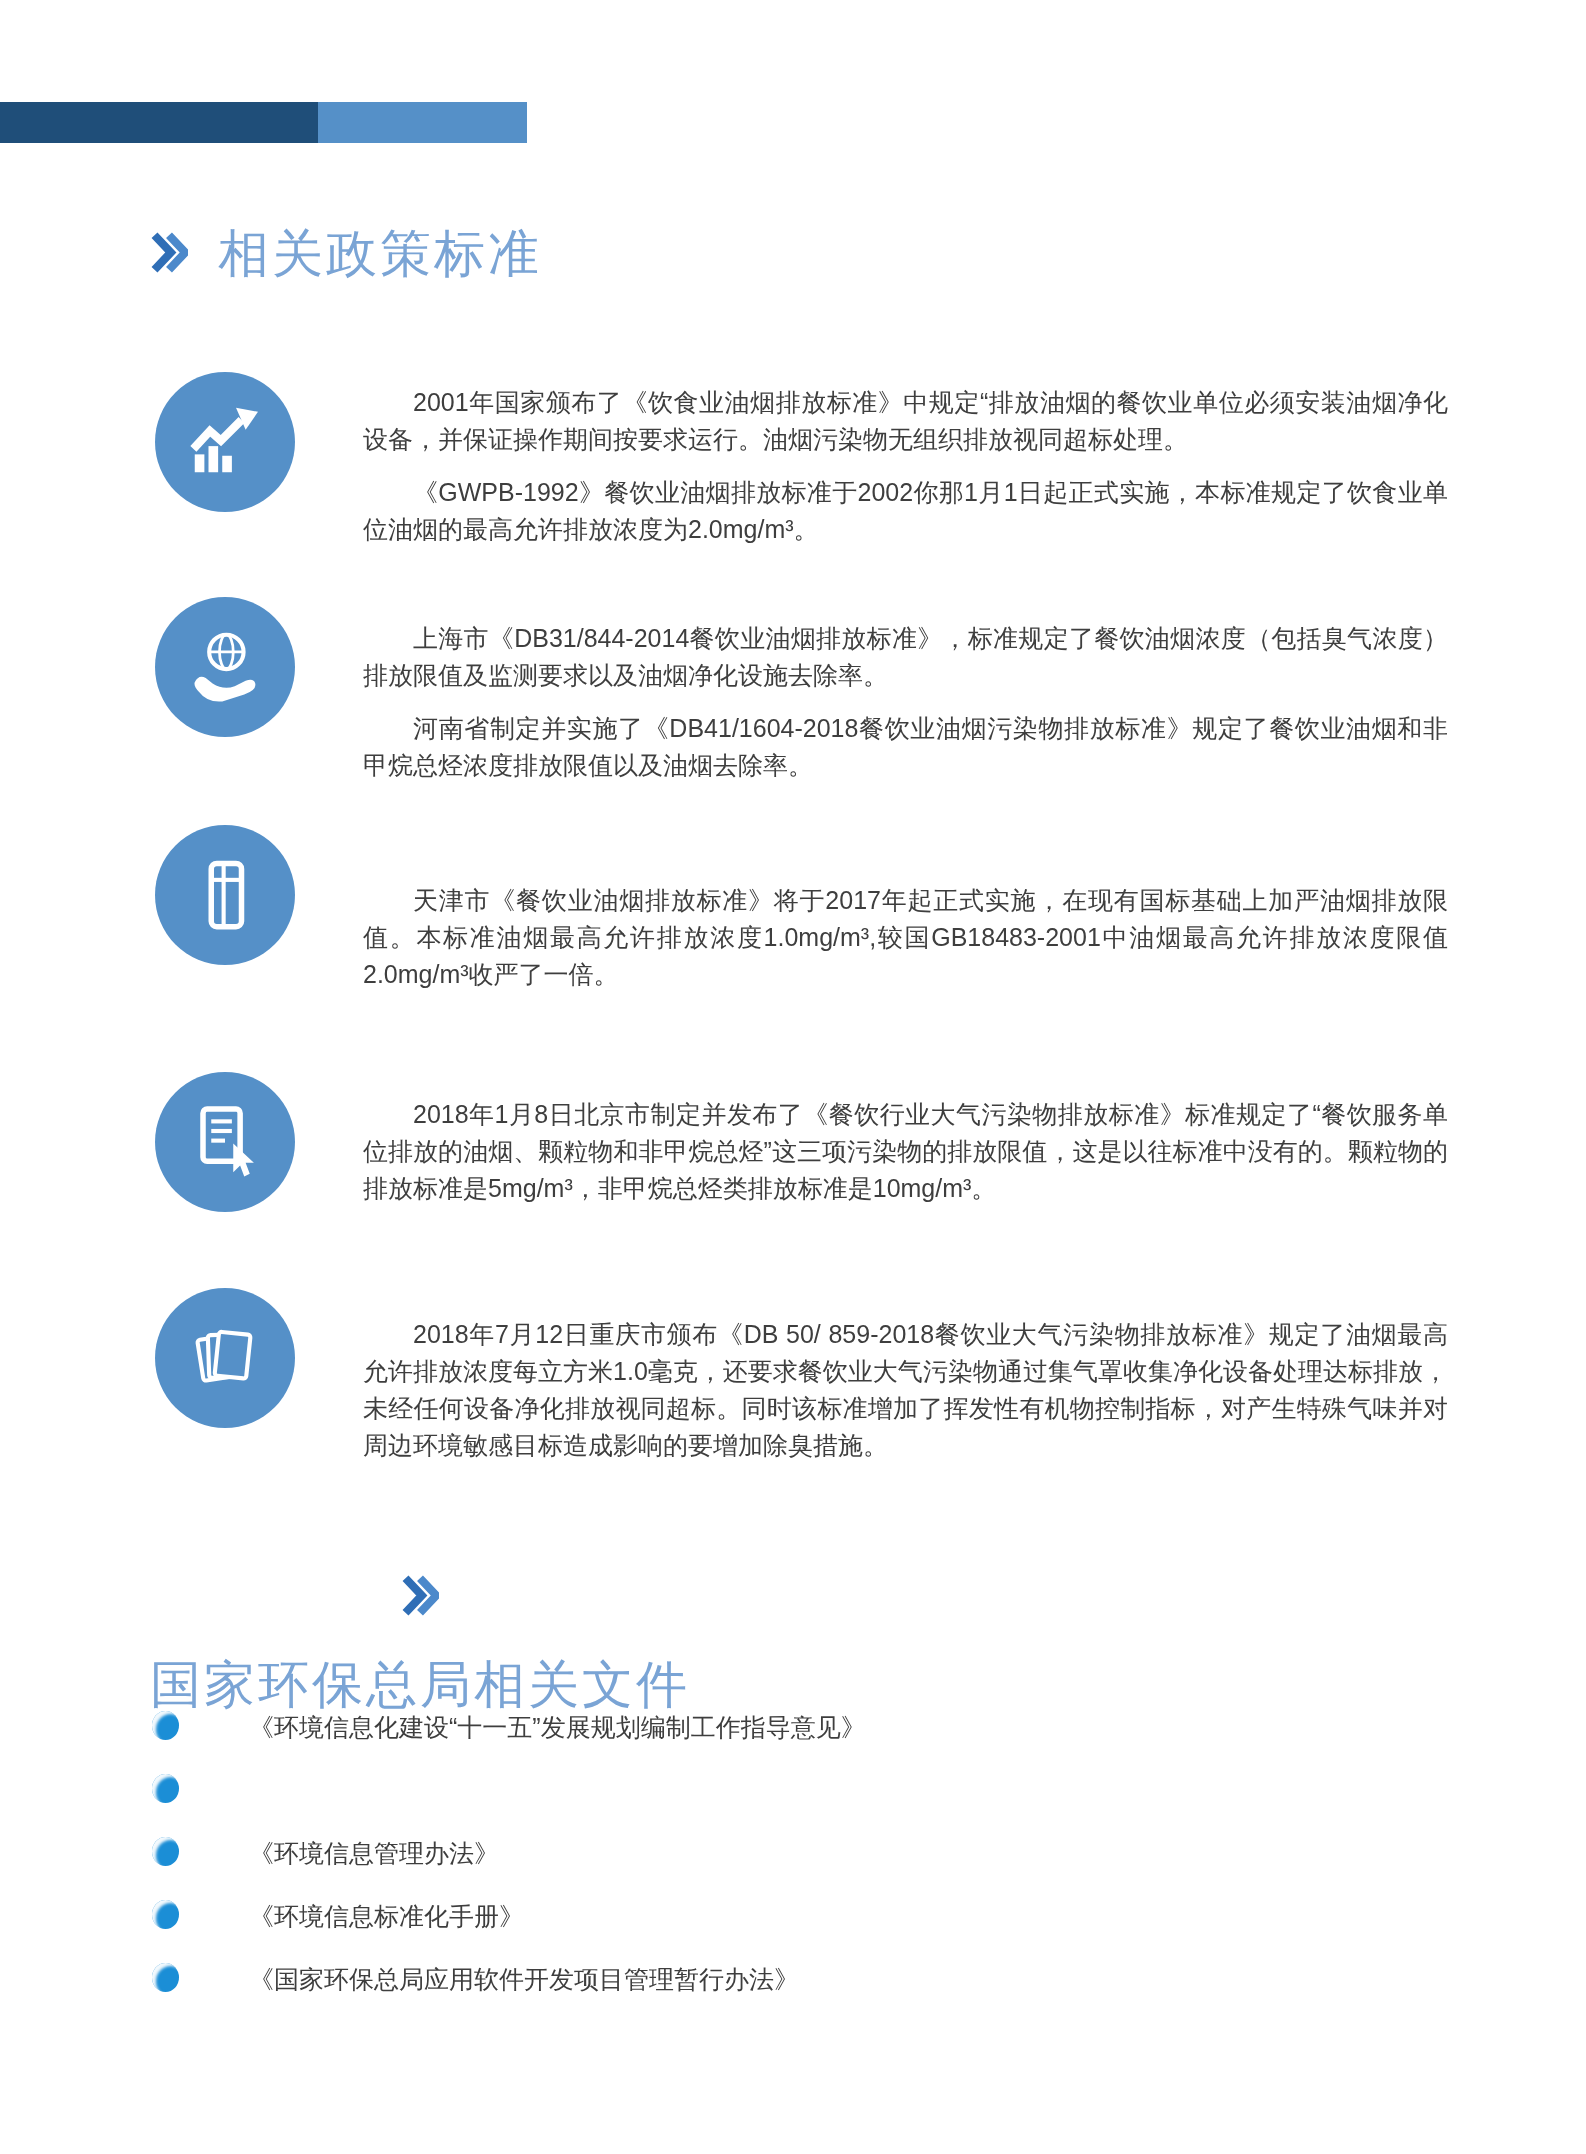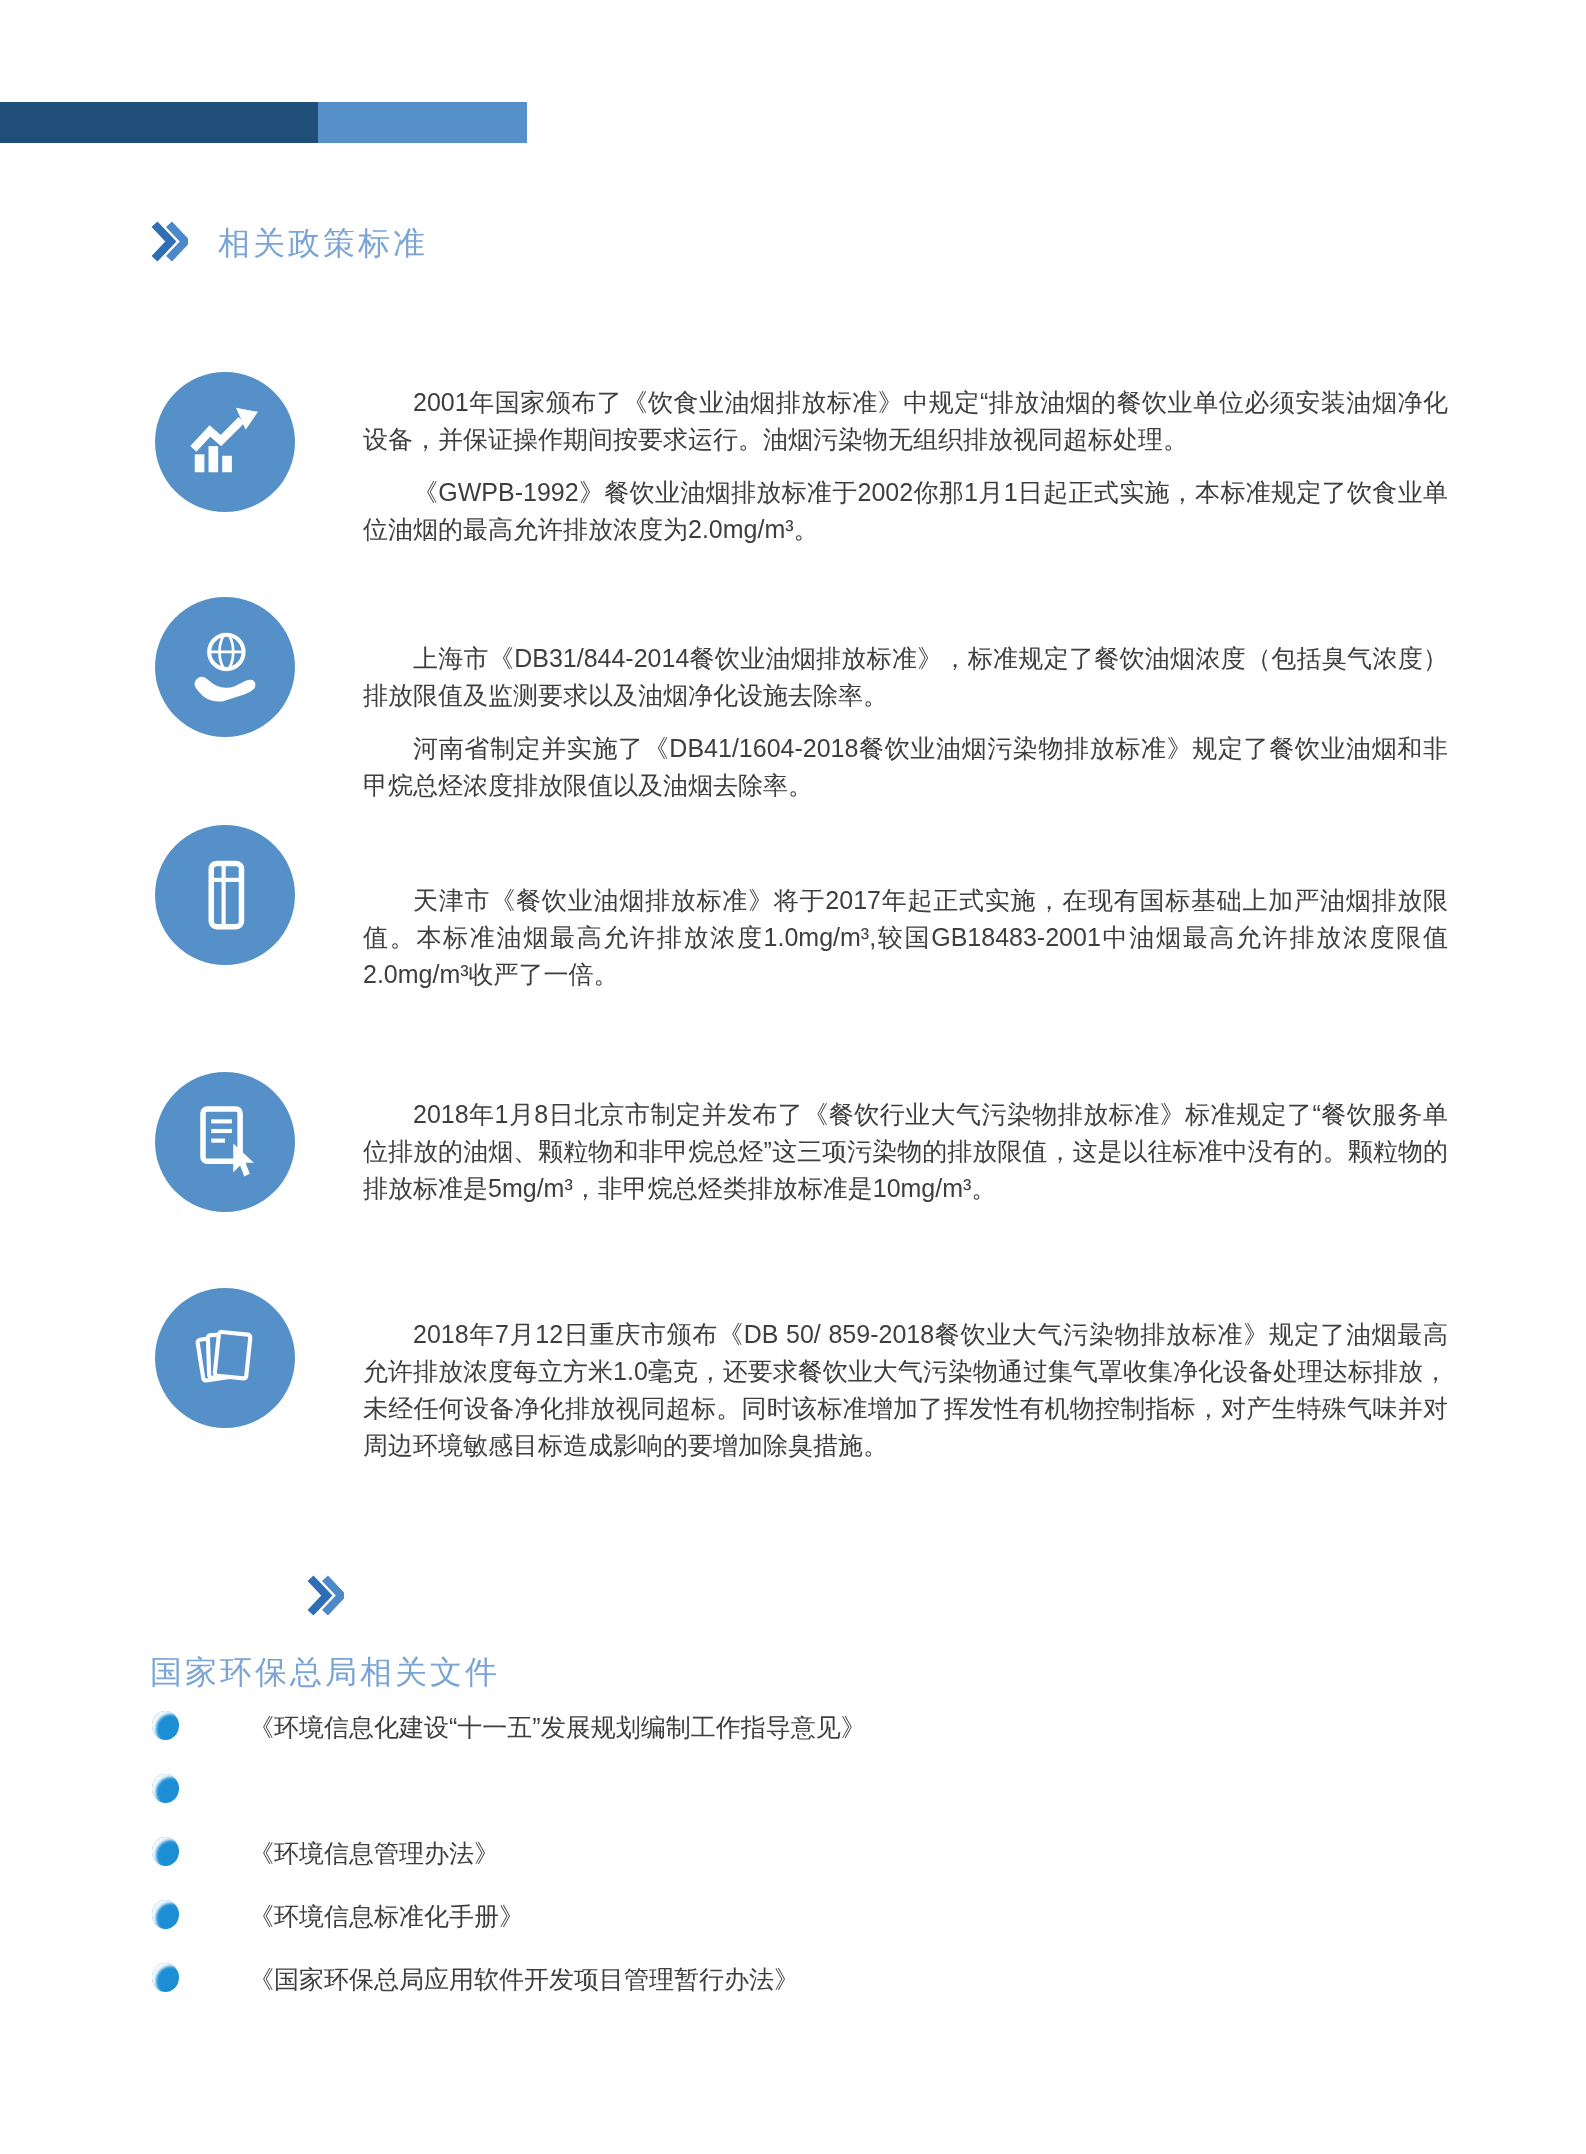--- a/index.html
+++ b/index.html
@@ -13,21 +13,21 @@
   }
   
   .topbar{position:absolute;top:102px;left:0;height:41px;display:flex;}
   .topbar .seg-dark{width:318px;height:100%;background:#1f4e79;}
   .topbar .seg-light{width:209px;height:100%;background:#5590c8;}
 
   
   .sec-head{position:absolute;left:150px;display:flex;align-items:center;gap:30px;}
   .sec-head .title{
     font-family:"Liberation Serif", serif;
-    font-size:32px;
+    font-size:51px;
     color:#7aa4d5;
     letter-spacing:3px;
     white-space:nowrap;
   }
   .head-1{top:220px;}
   .head-2{top:1574px;flex-direction:column;}
 
   
   .circle{
     position:absolute;left:155px;width:140px;height:140px;border-radius:50%;
@@ -36,21 +36,21 @@
   .circle svg{width:88px;height:88px;}
   .c1{top:372px;} .c2{top:597px;} .c3{top:825px;} .c4{top:1072px;} .c5{top:1288px;}
 
   
   .rowtext{
     position:absolute;left:363px;width:1085px;
     text-align:justify;
     font-size:25px;line-height:37px;color:#3e3e3e;
   }
   .rowtext p{margin:16px 0 3px 0;text-indent:2em;}
-  .t1{top:368px;} .t2{top:624px;} .t3{top:866px;} .t4{top:1080px;} .t5{top:1300px;}
+  .t1{top:368px;} .t2{top:604px;} .t3{top:866px;} .t4{top:1080px;} .t5{top:1300px;}
 
   
   .doc-list{position:absolute;left:152px;top:1711px;}
   .doc-item{height:63px;display:flex;align-items:flex-start;}
   .bullet{
     width:27px;height:29px;border-radius:50%;
     background:#1b8ed6;
     box-shadow:inset 5px 4px 3px -1px rgba(255,255,255,.95);
     margin-right:70px;flex:0 0 auto;
   }

